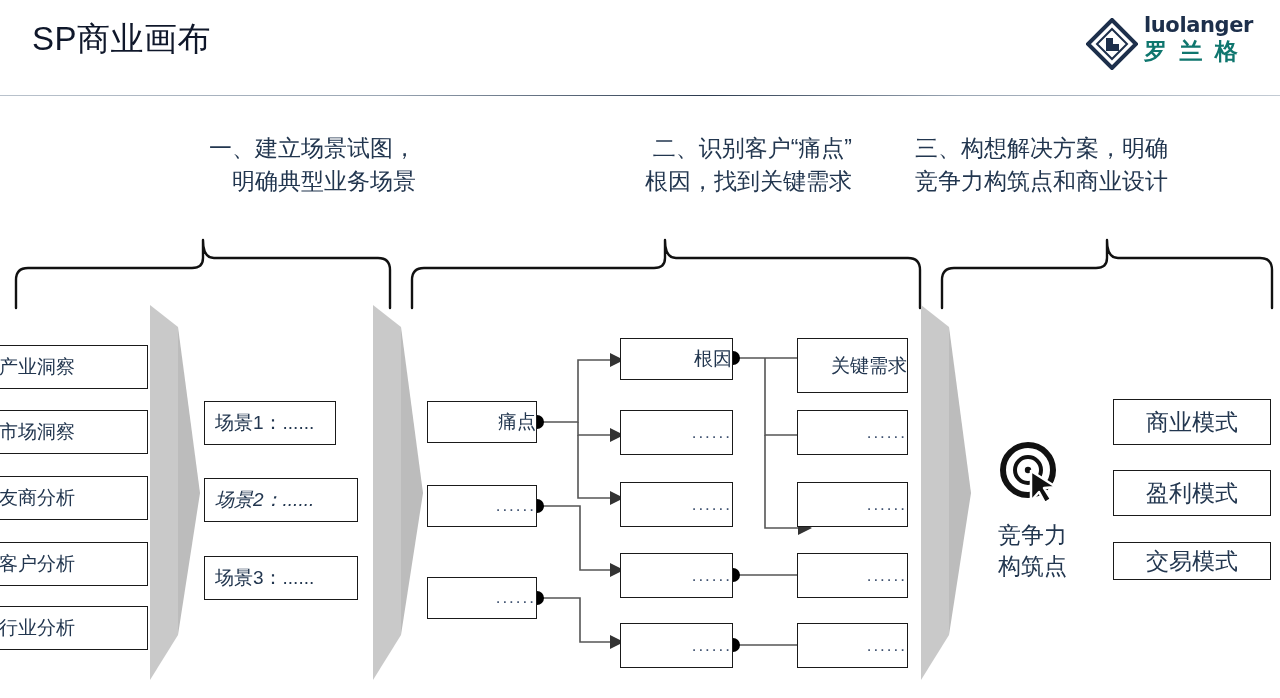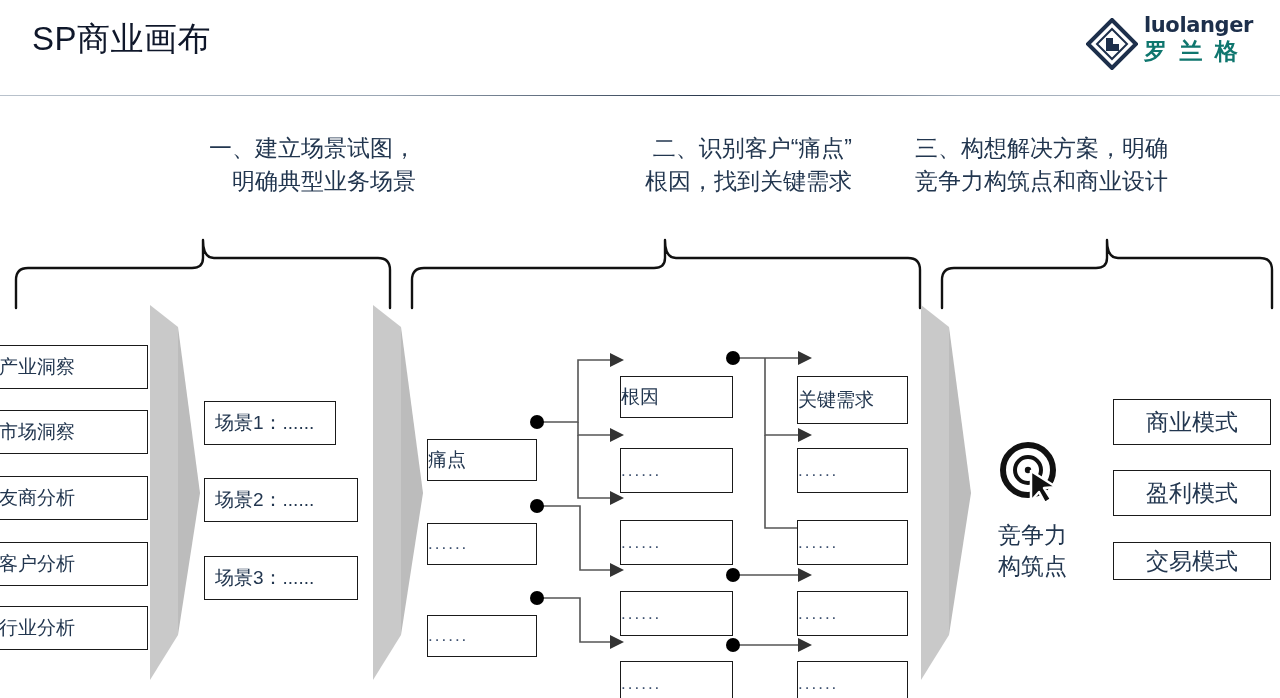--- a/index.html
+++ b/index.html
@@ -49,21 +49,21 @@
   .chevron{position:absolute;}
 
   
   .box{
     position:absolute;box-sizing:border-box;
     border:1.6px solid #1a1a1a;background:#ffffff;
     display:flex;align-items:center;
     font-size:19px;color:#22364f;
   }
   .box.pad{padding-left:10px;}
-  .box.center{justify-content:flex-start;margin-top:38px;}
+  .box.center{justify-content:flex-end;}
   .box .dots{color:#3f5270;letter-spacing:2px;font-size:17px;padding-left:26px;}
   .box.thin{border-width:1.3px;}
 
   
   .ins-box{font-size:19px;}
 
   
   .scn-box{font-size:19px;}
 
   
@@ -145,21 +145,21 @@
   <div class="box pad ins-box" style="left:-12px;top:542px;width:160px;height:44px;">
     <span>客户分析</span>
   </div>
   <div class="box pad ins-box" style="left:-12px;top:606px;width:160px;height:44px;">
     <span>行业分析</span>
   </div>
 
   <div class="box pad scn-box" style="left:204px;top:401px;width:132px;height:44px;">
     <span>场景1：......</span>
   </div>
-  <div class="box pad scn-box" style="left:204px;top:478px;width:154px;height:44px;">
+  <div class="box pad scn-box" style="left:204px;top:478px;width:154px;height:44px;font-style:italic;">
     <span>场景2：......</span>
   </div>
   <div class="box pad scn-box" style="left:204px;top:556px;width:154px;height:44px;">
     <span>场景3：......</span>
   </div>
 
   <svg style="position:absolute;left:420px;top:330px;" width="500" height="345" viewBox="0 0 500 345">
     <g fill="none" stroke="#555" stroke-width="1.6">
 
       <path d="M117,92 L158,92 L158,30 L190,30"></path>
@@ -221,21 +221,21 @@
   <div class="box center thin" style="left:620px;top:482px;width:113px;height:45px;">
     <span class="dots" style="padding-left:0">......</span>
   </div>
   <div class="box center thin" style="left:620px;top:553px;width:113px;height:45px;">
     <span class="dots" style="padding-left:0">......</span>
   </div>
   <div class="box center thin" style="left:620px;top:623px;width:113px;height:45px;">
     <span class="dots" style="padding-left:0">......</span>
   </div>
 
-  <div class="box center" style="left:797px;top:338px;width:111px;height:48px;">
+  <div class="box center" style="left:797px;top:338px;width:111px;height:55px;">
     <span>关键需求</span>
   </div>
   <div class="box center thin" style="left:797px;top:410px;width:111px;height:45px;">
     <span class="dots" style="padding-left:0">......</span>
   </div>
   <div class="box center thin" style="left:797px;top:482px;width:111px;height:45px;">
     <span class="dots" style="padding-left:0">......</span>
   </div>
   <div class="box center thin" style="left:797px;top:553px;width:111px;height:45px;">
     <span class="dots" style="padding-left:0">......</span>

